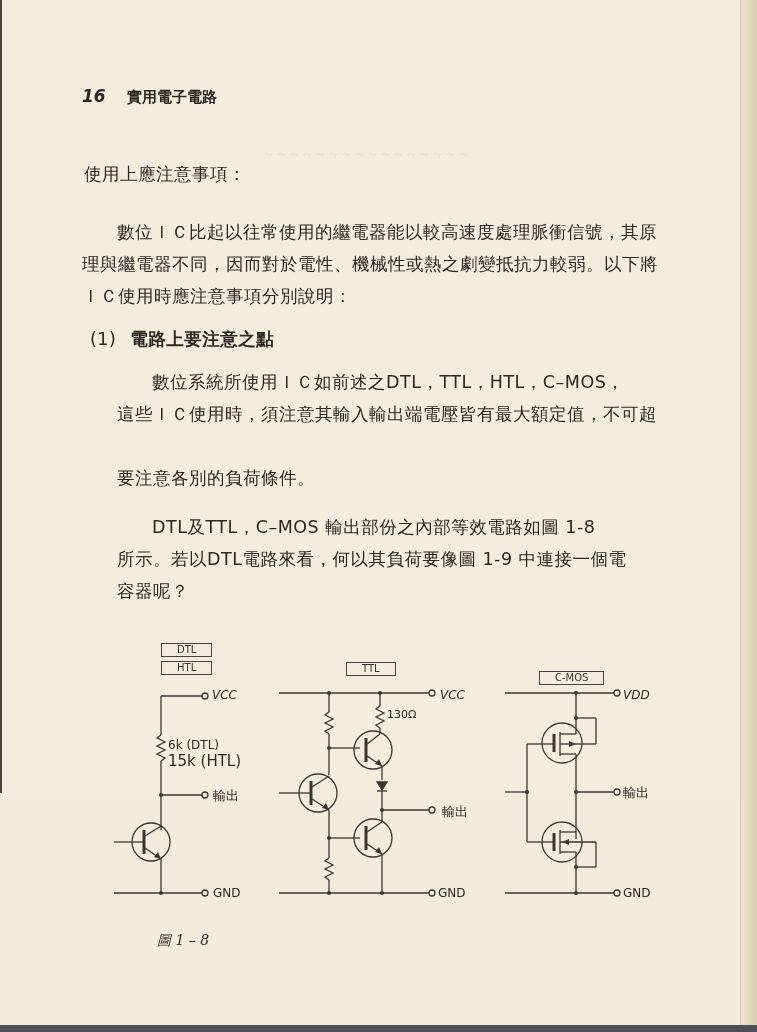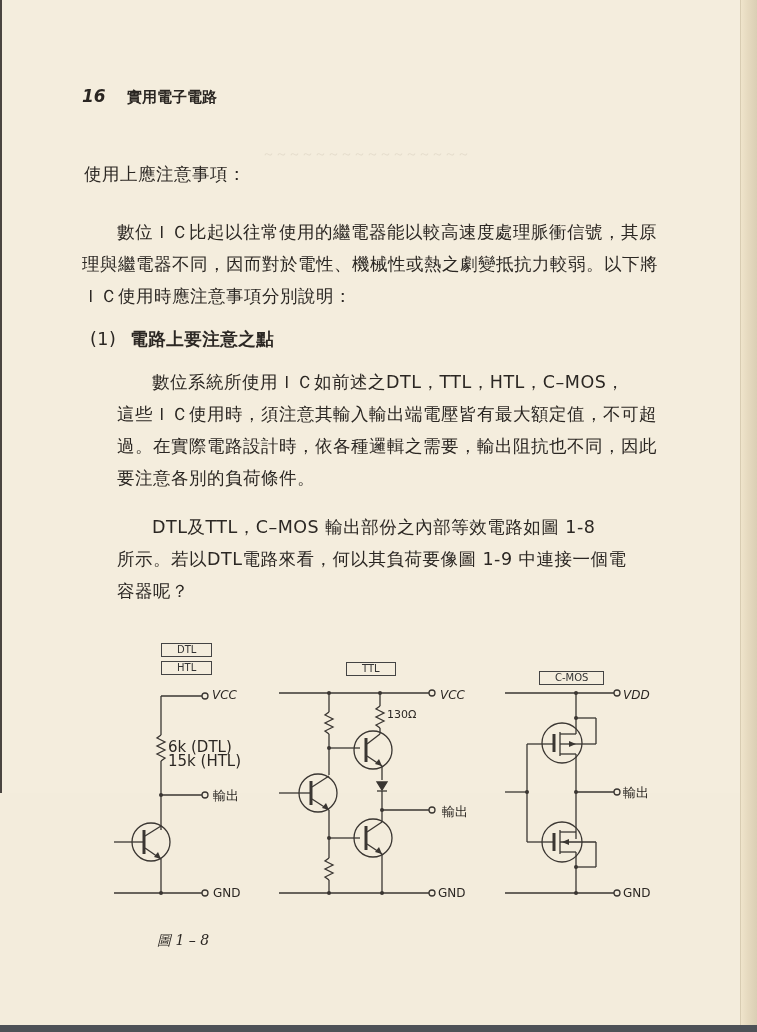--- a/index.html
+++ b/index.html
@@ -67,34 +67,33 @@
   <div class="txt" style="left:115px;top:216px;">數位ＩＣ比起以往常使用的繼電器能以較高速度處理脈衝信號，其原</div>
   <div class="txt" style="left:80px;top:248px;">理與繼電器不同，因而對於電性、機械性或熱之劇變抵抗力較弱。以下將</div>
   <div class="txt" style="left:80px;top:280px;">ＩＣ使用時應注意事項分別說明：</div>
 
   <div class="txt bold" style="left:88px;top:323px;">
     <span style="font-weight:normal;margin-right:14px;">(1)</span><span>電路上要注意之點</span>
   </div>
 
   <div class="txt" style="left:150px;top:366px;">數位系統所使用ＩＣ如前述之DTL，TTL，HTL，C–MOS，</div>
   <div class="txt" style="left:115px;top:398px;">這些ＩＣ使用時，須注意其輸入輸出端電壓皆有最大額定值，不可超</div>
-  <div class="txt" style="left:115px;top:430px;">過。在實際電路設計時，依各種邏輯之需要，輸出阻抗也不同，因此</div>
   <div class="txt" style="left:115px;top:462px;">要注意各別的負荷條件。</div>
 
   <div class="txt" style="left:150px;top:511px;">DTL及TTL，C–MOS 輸出部份之內部等效電路如圖 1-8</div>
   <div class="txt" style="left:115px;top:543px;">所示。若以DTL電路來看，何以其負荷要像圖 1-9  中連接一個電</div>
   <div class="txt" style="left:115px;top:575px;">容器呢？</div>
 
   <div class="boxlabel" style="left:159px;top:643px;">DTL</div>
   <div class="boxlabel" style="left:159px;top:661px;">HTL</div>
   <div class="boxlabel" style="left:344px;top:662px;">TTL</div>
   <div class="boxlabel" style="left:537px;top:662px;margin-top:9px;">C-MOS</div>
 
   <div class="clabel" style="left:210px;top:688px;font-style:italic;">VCC</div>
-  <div class="clabel" style="left:166px;top:738px;font-size:15px;">6k (DTL)</div>
+  <div class="clabel" style="left:166px;top:738px;font-size:12px;">6k (DTL)</div>
   <div class="clabel" style="left:166px;top:752px;font-size:15px;">15k (HTL)</div>
   <div class="clabel" style="left:211px;top:787px;font-size:13px;">輸出</div>
   <div class="clabel" style="left:211px;top:886px;">GND</div>
 
   <div class="clabel" style="left:438px;top:688px;font-style:italic;">VCC</div>
   <div class="clabel" style="left:385px;top:708px;font-size:11px;">130Ω</div>
   <div class="clabel" style="left:440px;top:803px;font-size:13px;">輸出</div>
   <div class="clabel" style="left:436px;top:886px;">GND</div>
 
   <div class="clabel" style="left:621px;top:688px;font-style:italic;">VDD</div>

